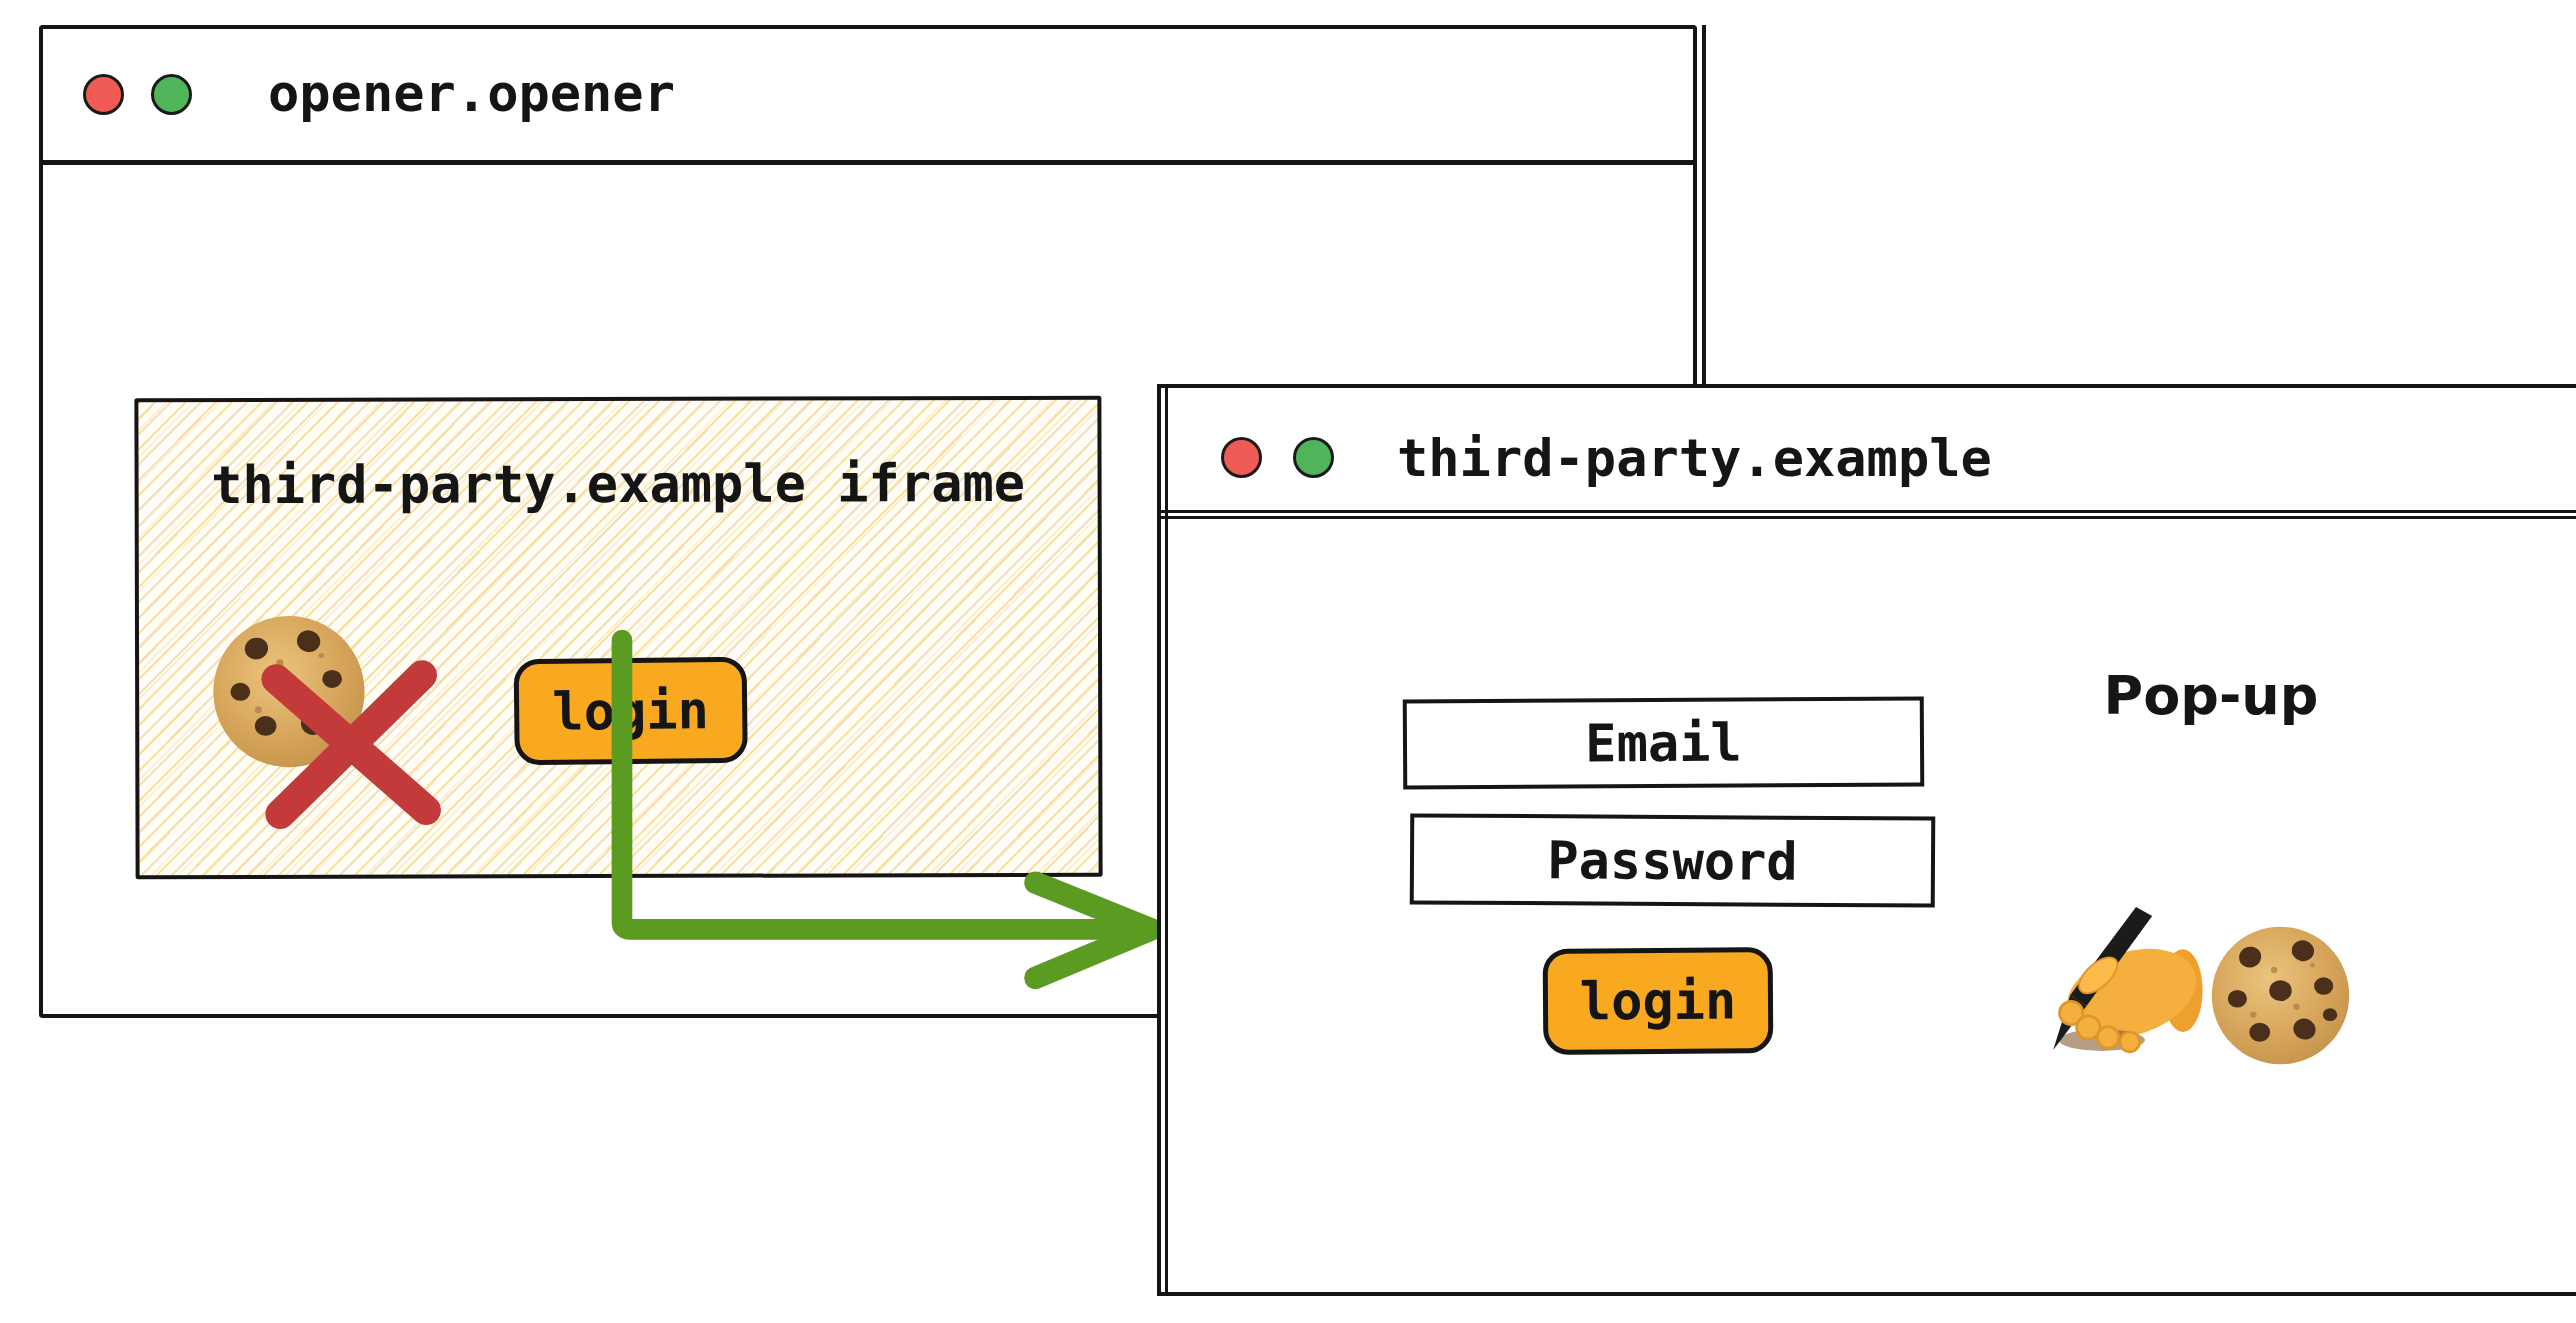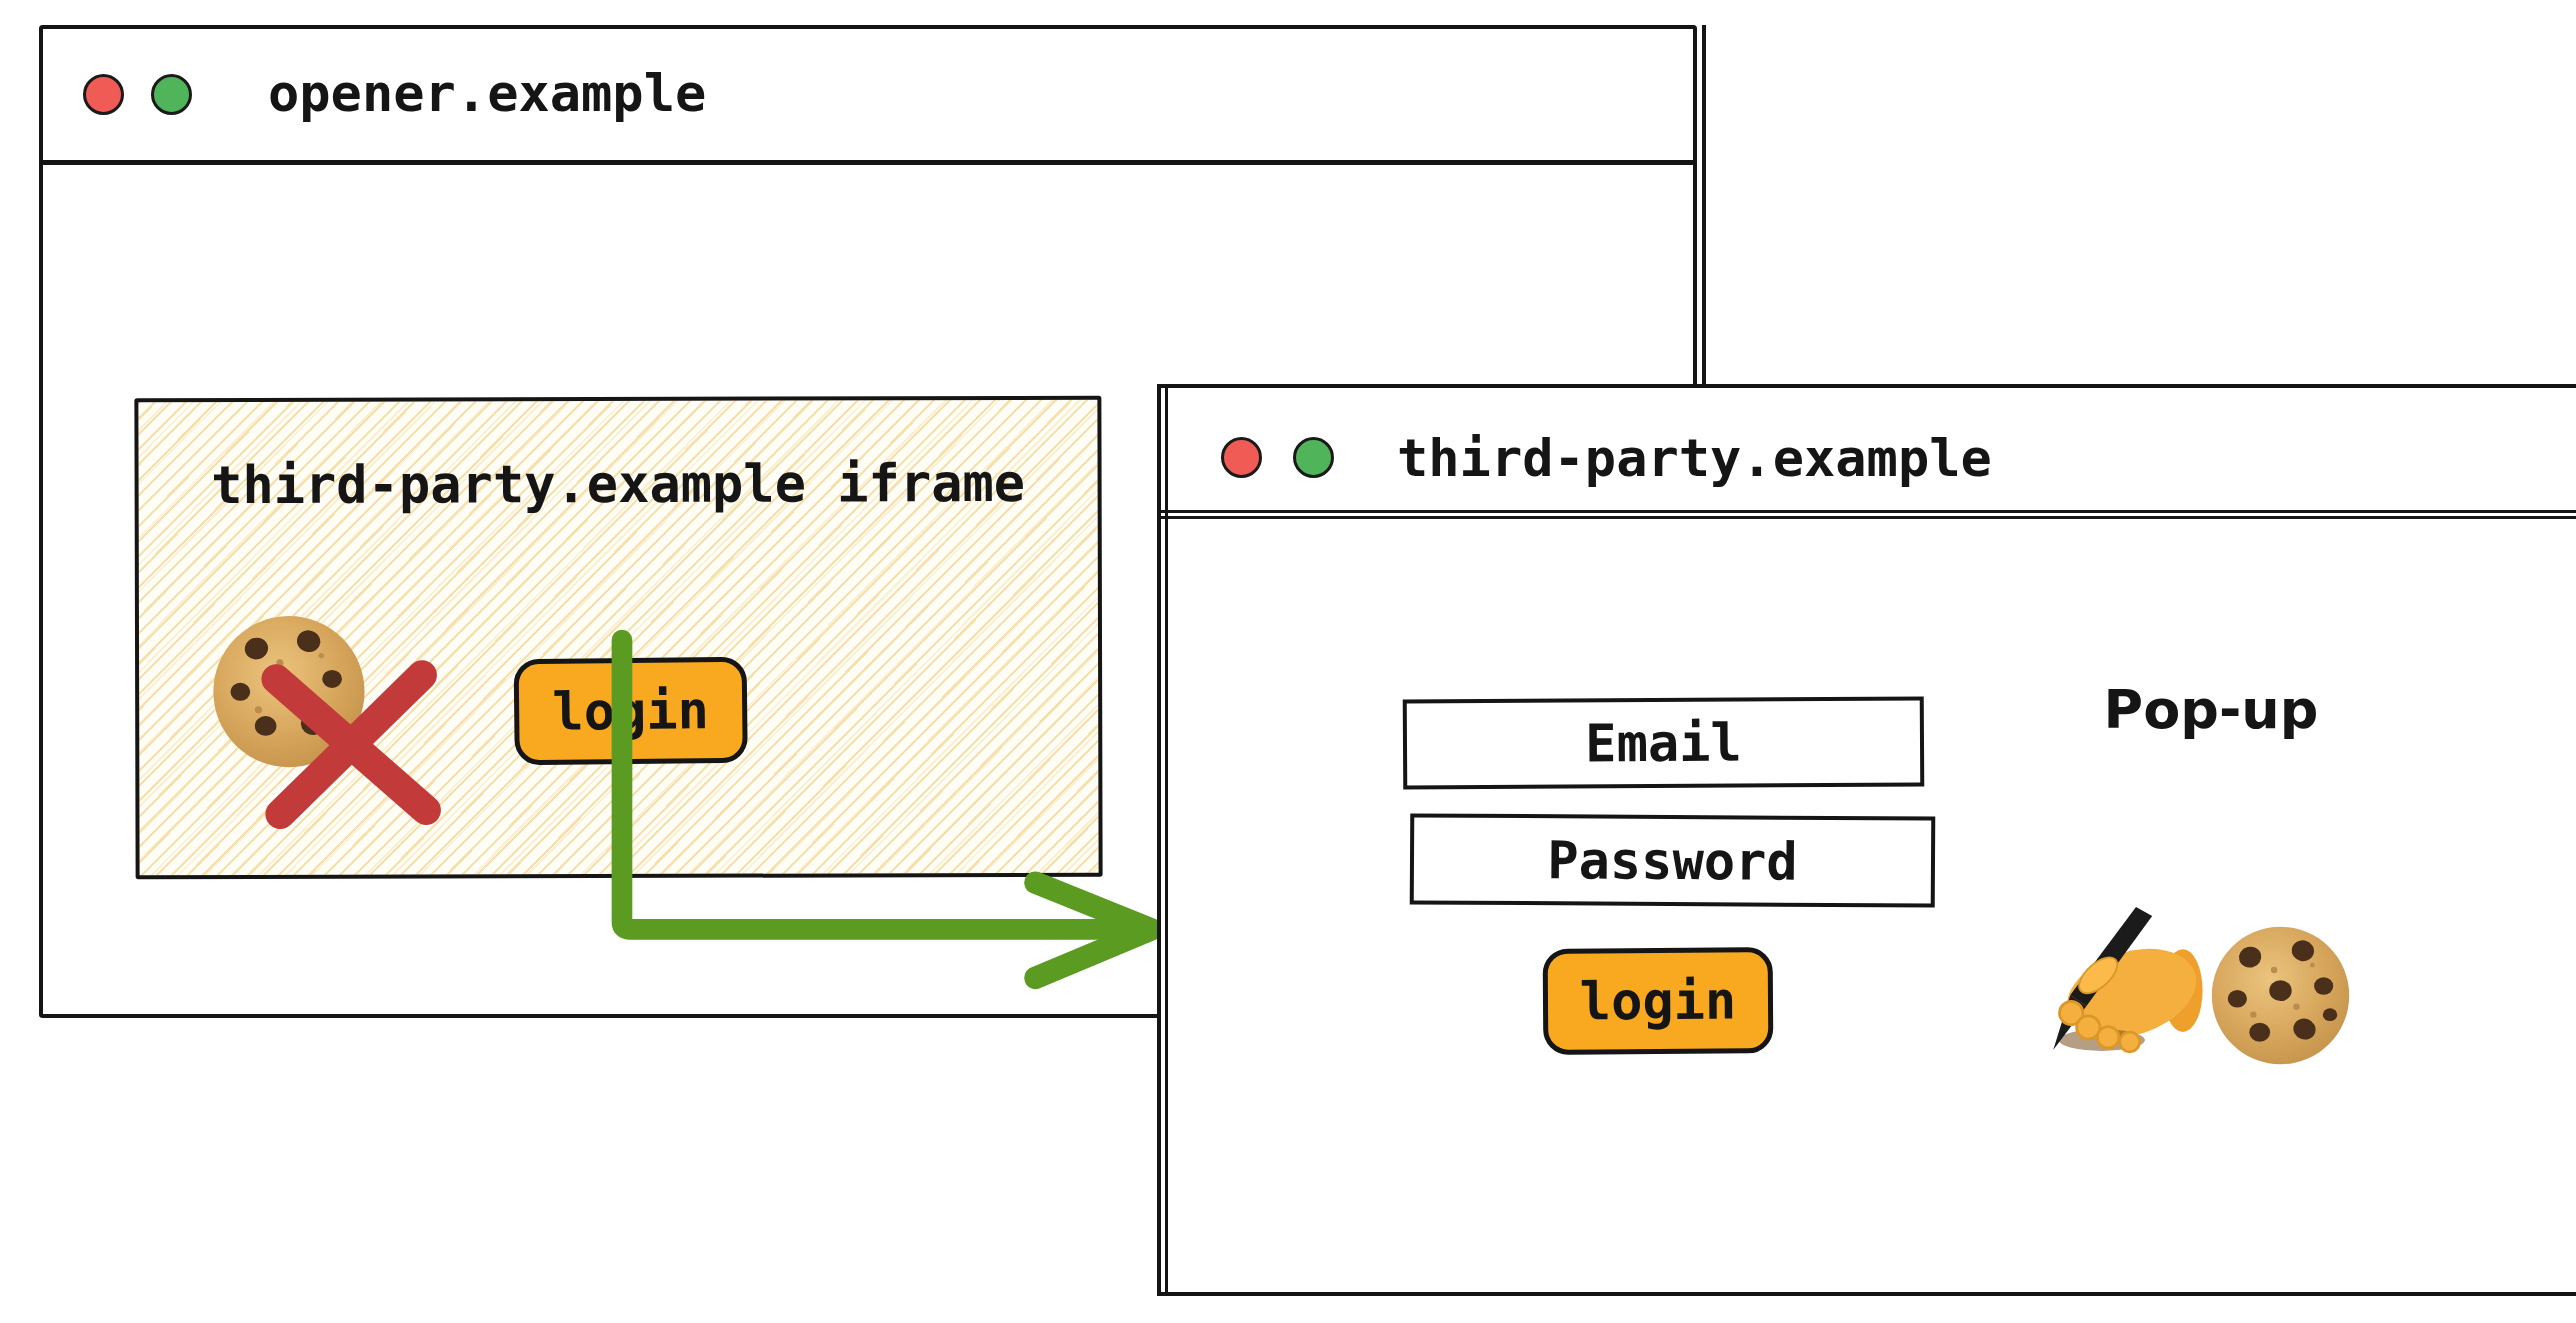--- a/index.html
+++ b/index.html
@@ -76,35 +76,35 @@
   }
 
   .field {
     position: absolute; display: flex; align-items: center; justify-content: center;
     background: #ffffff; border: 4.5px solid var(--ink); font-size: 52px; cursor: text;
   }
   #email-input    { left: 242px; top: 310px; width: 521px; height: 90px; transform: rotate(-0.35deg); }
   #password-input { left: 249px; top: 427px; width: 525px; height: 91px; transform: rotate(0.35deg); }
   #popup-login-button { left: 382px; top: 560px; width: 230px; height: 106px; transform: rotate(-0.4deg); }
 
-  #popup-label { position: absolute; left: 906px; top: 290px; width: 288px; text-align: center; font-size: 54px; line-height: 63px; }
+  #popup-label { position: absolute; left: 906px; top: 276px; width: 288px; text-align: center; font-size: 54px; line-height: 63px; }
 
   #writing-hand { position: absolute; left: 885px; top: 517px; width: 162px; height: 155px; }
   #popup-cookie { position: absolute; left: 1046px; top: 534px; width: 147px; height: 147px; }
 </style>
 </head>
 <body>
 
 <div id="canvas">
 
   <div id="opener-window" class="window">
     <div id="opener-titlebar" class="titlebar">
       <span class="light red" style="left:40px; top:45px;"></span>
       <span class="light green" style="left:108px; top:45px;"></span>
-      <span class="window-title mono" style="left:225px; top:34px;">opener.example</span>
+      <span class="window-title mono" style="left:225px; top:34px;">opener.opener</span>
     </div>
 
     <div style="position:relative; width:100%; height:100%;">
       <div id="iframe-box" class="hatch">
         <span id="iframe-label" class="mono">third-party.example iframe</span>
 
         <svg id="blocked-cookie" viewBox="0 0 270 250">
           <defs>
             <radialGradient id="ck1" cx="42%" cy="38%" r="75%">
               <stop offset="0%" stop-color="#EBC47E"></stop>

